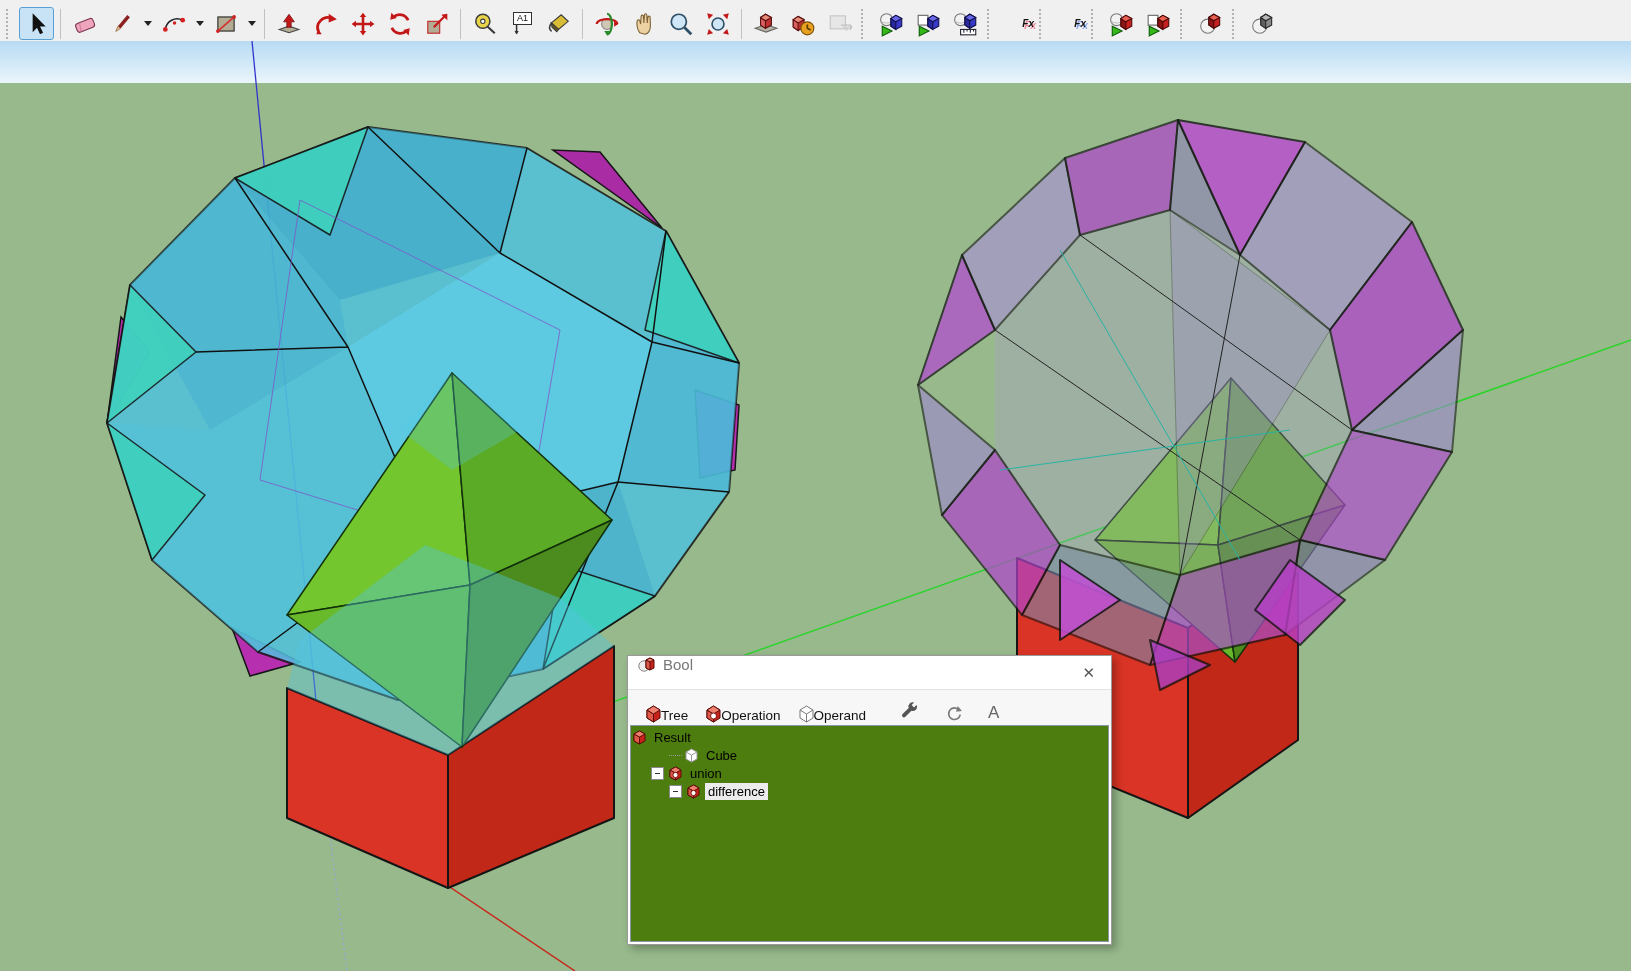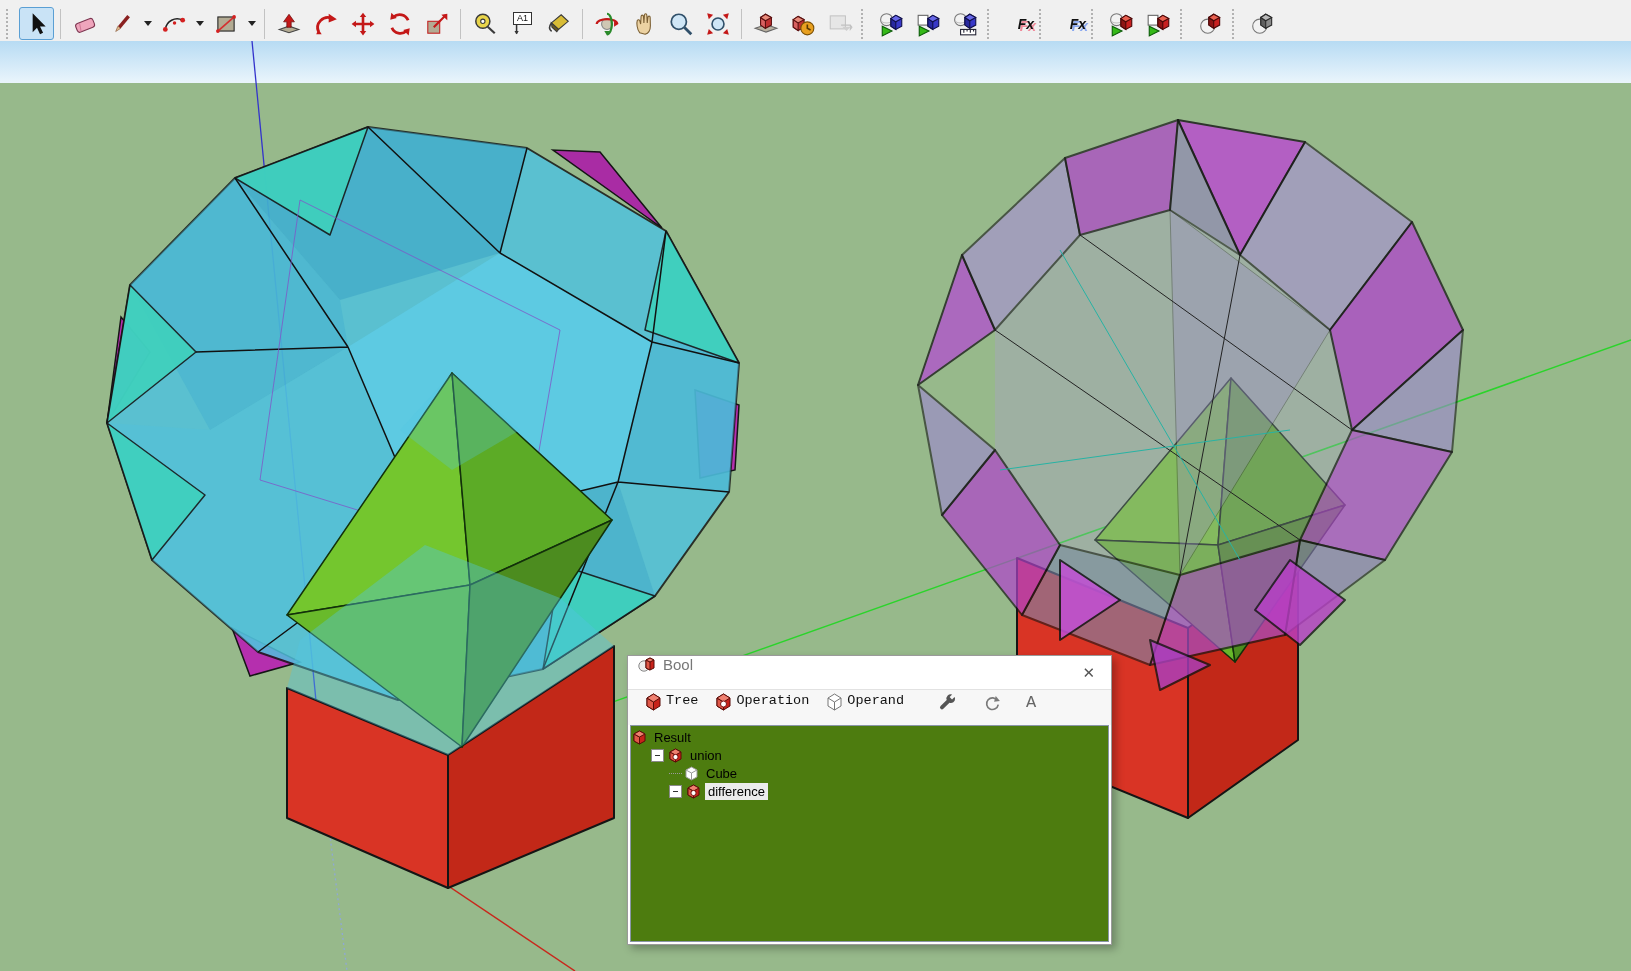--- a/index.html
+++ b/index.html
@@ -10,38 +10,38 @@
   .toolbar{position:absolute;top:0;left:0;width:1631px;height:48px;background:#f0f0f0;
            border-bottom:1px solid #a9a9a9;display:flex;align-items:center;padding-left:3px;box-sizing:border-box;}
   .tb-btn{width:35px;height:33px;display:flex;align-items:center;justify-content:center;
           border:1px solid transparent;border-radius:3px;background:transparent;padding:0;margin:0 1px;position:relative;}
   .tb-btn.active{background:#c9e3f6;border-color:#5a9fd4;}
   .tb-btn.disabled{opacity:.45;filter:grayscale(1);}
   .tb-sep{width:1px;height:30px;background:#c2c2c2;margin:0 5px;}
   .tb-handle{width:7px;height:30px;margin:0 3px;border-left:2px dotted #b2b2b2;}
   .dd-btn{width:15px;height:33px;display:flex;align-items:center;justify-content:center;background:transparent;border:none;padding:0;}
   .dd-arrow{width:0;height:0;border-left:4px solid transparent;border-right:4px solid transparent;border-top:5px solid #222;}
-  .tb-txt{font-weight:bold;font-style:italic;font-size:14px;color:#111;line-height:1;}
+  .tb-txt{font-weight:bold;font-style:italic;font-size:10px;color:#111;line-height:1;}
   .fxr .tb-txt{text-shadow:2px 2px 0 #f08a9a;}
   .fxb .tb-txt{text-shadow:2px 2px 0 #8aa8f0;}
   .a1-box{font-style:normal;font-weight:normal;font-size:9px;border:1px solid #333;background:#fff;padding:1px 3px;}
 
   
   .viewport{position:absolute;top:41px;left:0;width:1631px;height:930px;}
   .viewport svg{display:block;}
 
   
   .dialog{position:absolute;left:627px;top:655px;width:485px;height:290px;background:#fff;
           border:1px solid #9a9a9a;box-shadow:4px 4px 8px rgba(0,0,0,.28);box-sizing:border-box;font-size:13px;}
   .dlg-title{height:33px;display:flex;padding:0 10px;gap:8px;}
   .dlg-title .ttl{color:#777;font-size:15px;}
   .dlg-close{margin-left:auto;color:#555;font-size:15px;background:none;border:none;padding:2px 6px;cursor:default;}
   .dlg-toolbar{height:35px;background:#f7f7f7;border-top:1px solid #e2e2e2;display:flex;align-items:center;
                padding-left:9px;gap:0;}
-  .dlg-tb-item{display:flex;align-items:flex-start;gap:5px;background:none;border:none;padding:0 9px;height:30px;font-family:Liberation Mono, monospace;}
+  .dlg-tb-item{display:flex;align-items:flex-end;background:none;border:none;padding:0 9px;height:30px;}
   .dlg-tb-item span{font-size:13.5px;color:#111;}
   .dlg-tb-item .big-a{font-size:17px;color:#666;}
   .dlg-tree{position:absolute;top:69px;left:2px;right:2px;bottom:2px;border:1px solid #8a96a8;background:#4d7c0f;
             overflow:hidden;padding-top:2px;}
   .trow{height:18px;display:flex;align-items:center;}
   .trow .stub{width:13px;border-top:1px dotted #9a9a9a;margin-right:3px;flex:none;}
   .trow .exp{width:11px;height:11px;border:1px solid #8a8a8a;background:#fff;margin-right:5px;flex:none;
              display:flex;align-items:center;justify-content:center;}
   .trow .exp i{display:block;width:5px;height:1px;background:#333;}
   .trow .ticon{margin-right:5px;flex:none;display:flex;}
@@ -458,44 +458,44 @@
       <div class="trow" style="padding-left: 2px;">
         <span class="ticon">
           <svg width="13" height="15" viewBox="0 0 13 15">
             <polygon points="1,4 6.5,1 12,4 12,11 6.5,14 1,11" fill="#c8221a" stroke="#5a0d08"></polygon>
             <polygon points="1,4 6.5,7 6.5,14 1,11" fill="#e05848" stroke="#5a0d08"></polygon>
             <polygon points="1,4 6.5,1 12,4 6.5,7" fill="#ef8070" stroke="#5a0d08"></polygon>
           </svg>
         </span>
         <span class="tlabel">Result</span>
       </div>
+      <div class="trow" style="padding-left: 38px;">
+        <span class="stub"></span>
+        <span class="ticon">
+          <svg width="13" height="15" viewBox="0 0 13 15">
+            <polygon points="1,4 6.5,1 12,4 12,11 6.5,14 1,11" fill="#fff" stroke="#999"></polygon>
+            <polyline points="1,4 6.5,7 12,4" fill="none" stroke="#999"></polyline>
+            <line x1="6.5" y1="7" x2="6.5" y2="14" stroke="#999"></line>
+          </svg>
+        </span>
+        <span class="tlabel">Cube</span>
+      </div>
       <div class="trow" style="padding-left: 20px;">
         <span class="exp">
           <i></i>
         </span>
         <span class="ticon">
           <svg width="13" height="15" viewBox="0 0 13 15">
             <polygon points="1,4 6.5,1 12,4 12,11 6.5,14 1,11" fill="#c8221a" stroke="#5a0d08"></polygon>
             <polygon points="1,4 6.5,7 6.5,14 1,11" fill="#e05848" stroke="#5a0d08"></polygon>
             <polygon points="1,4 6.5,1 12,4 6.5,7" fill="#ef8070" stroke="#5a0d08"></polygon>
             <circle cx="6.5" cy="9" r="2.6" fill="#fff" stroke="#7a1410"></circle>
           </svg>
         </span>
         <span class="tlabel">union</span>
-      </div>
-      <div class="trow" style="padding-left: 38px;">
-        <span class="stub"></span>
-        <span class="ticon">
-          <svg width="13" height="15" viewBox="0 0 13 15">
-            <polygon points="1,4 6.5,1 12,4 12,11 6.5,14 1,11" fill="#fff" stroke="#999"></polygon>
-            <polyline points="1,4 6.5,7 12,4" fill="none" stroke="#999"></polyline>
-            <line x1="6.5" y1="7" x2="6.5" y2="14" stroke="#999"></line>
-          </svg>
-        </span>
-        <span class="tlabel">Cube</span>
       </div>
       <div class="trow" style="padding-left: 38px;">
         <span class="exp">
           <i></i>
         </span>
         <span class="ticon">
           <svg width="13" height="15" viewBox="0 0 13 15">
             <polygon points="1,4 6.5,1 12,4 12,11 6.5,14 1,11" fill="#c8221a" stroke="#5a0d08"></polygon>
             <polygon points="1,4 6.5,7 6.5,14 1,11" fill="#e05848" stroke="#5a0d08"></polygon>
             <polygon points="1,4 6.5,1 12,4 6.5,7" fill="#ef8070" stroke="#5a0d08"></polygon>

